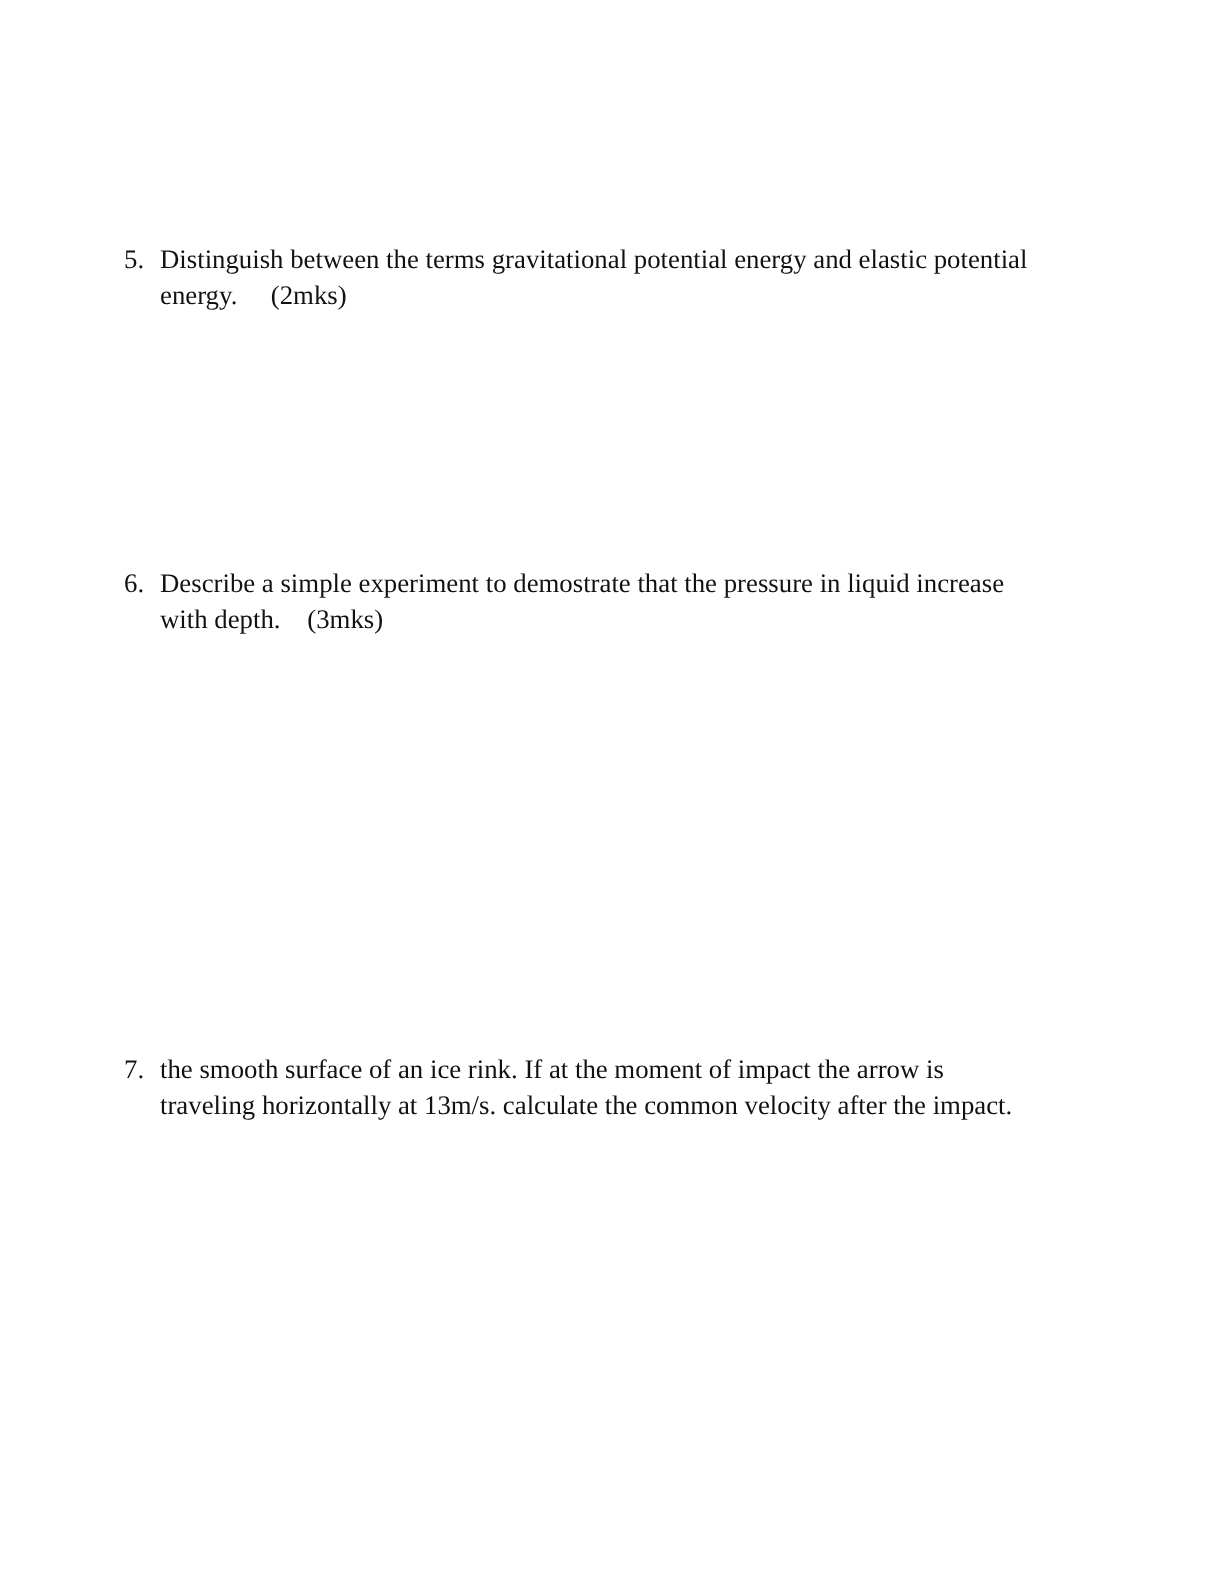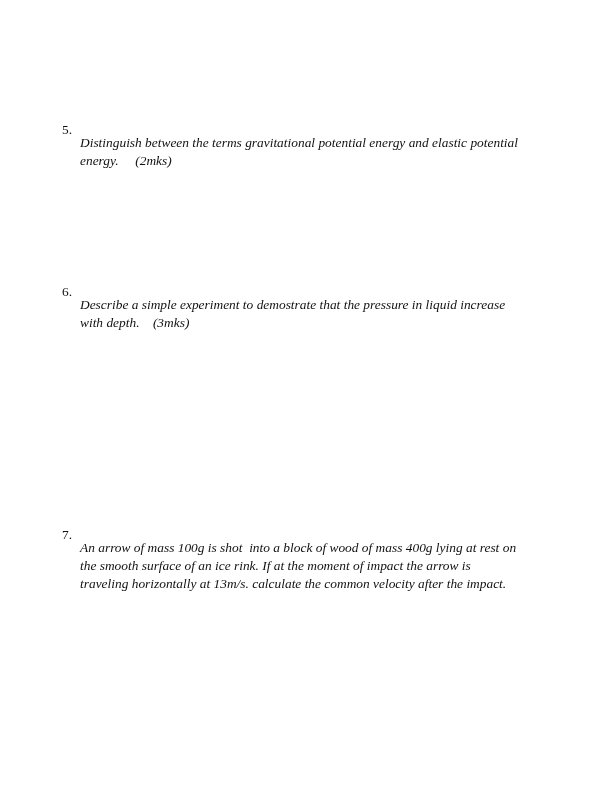--- a/index.html
+++ b/index.html
@@ -23,23 +23,22 @@
     }
     .q-num {
       position: absolute;
       left: 0;
       top: 0;
       line-height: 18px;
     }
     .q-lines {
       position: absolute;
       left: 18px;
-      top: 13px;
+      top: 0;
       width: 472px;
-      font-style: italic;
     }
     .q-line {
       display: block;
       line-height: 18px;
       white-space: pre;
     }
   </style>
 </head>
 <body>
 
@@ -57,19 +56,18 @@
     <span class="q-num">6.</span>
     <div class="q-lines">
       <span class="q-line">Describe a simple experiment to demostrate that the pressure in liquid increase</span>
       <span class="q-line">with depth.    (3mks)</span>
     </div>
   </div>
 
   <div class="question" style="top:526px;">
     <span class="q-num">7.</span>
     <div class="q-lines">
-      <span class="q-line">An arrow of mass 100g is shot  into a block of wood of mass 400g lying at rest on</span>
       <span class="q-line">the smooth surface of an ice rink. If at the moment of impact the arrow is</span>
       <span class="q-line">traveling horizontally at 13m/s. calculate the common velocity after the impact.</span>
     </div>
   </div>
 
 </div>
 
 </body></html>

